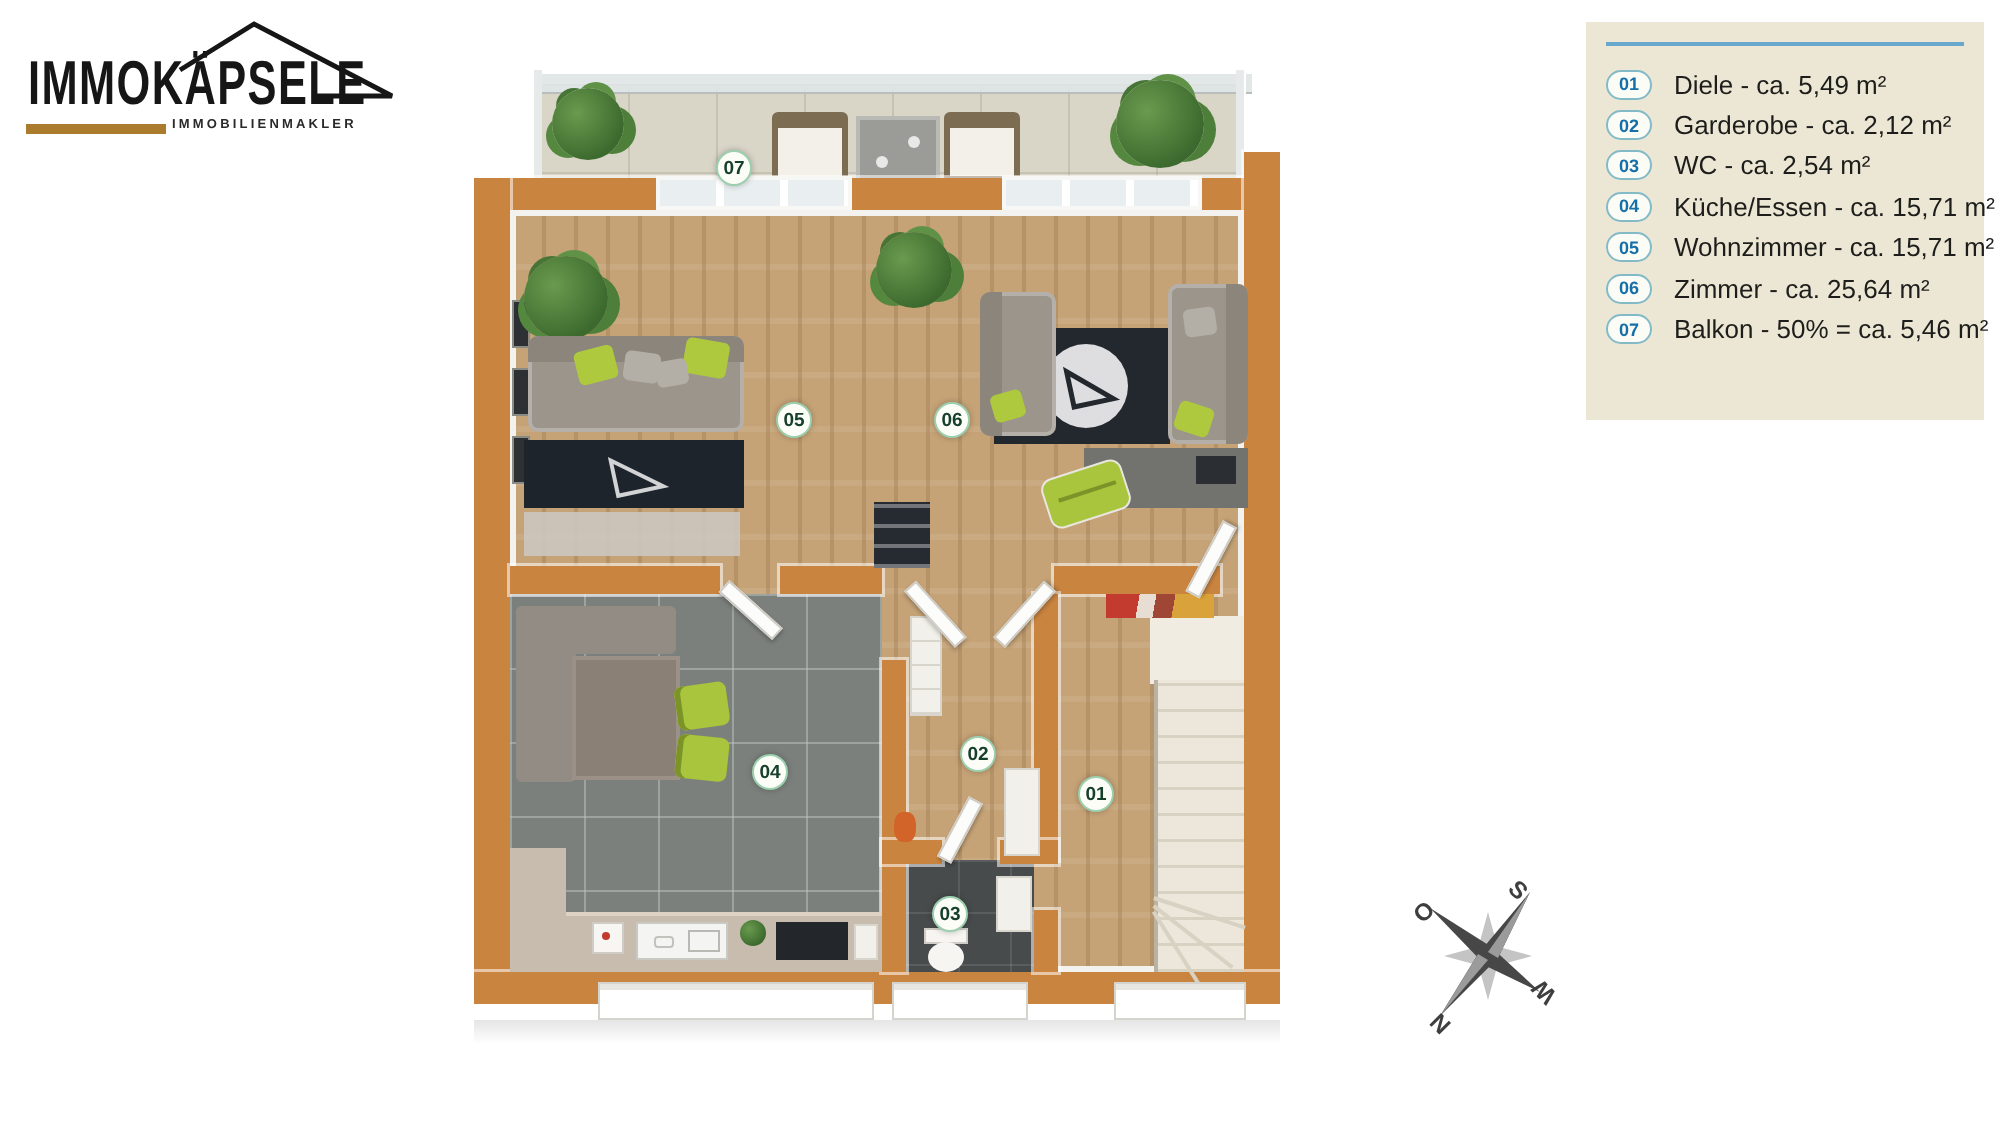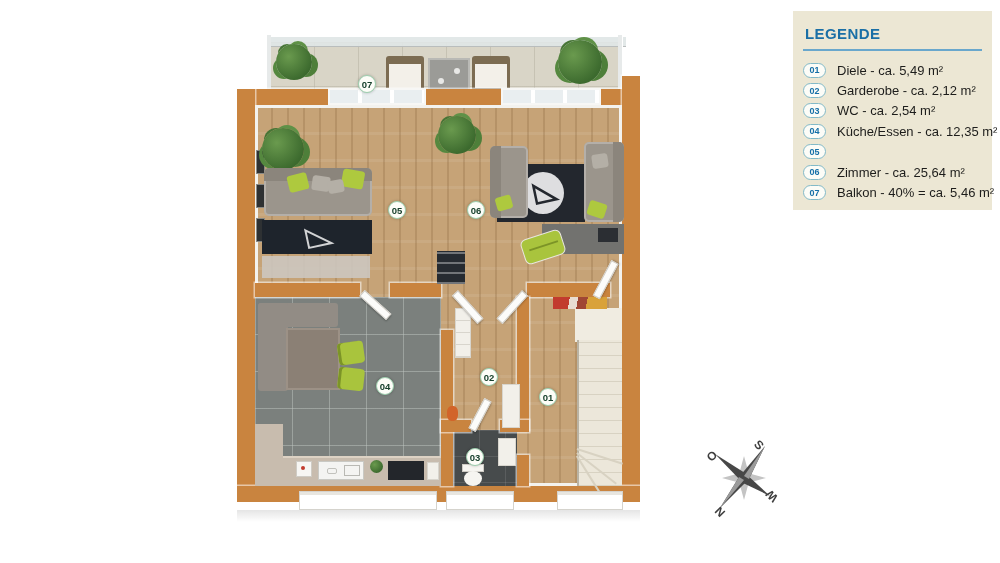--- a/index.html
+++ b/index.html
@@ -66,50 +66,58 @@
          border:1.5px solid #9ccfae;box-sizing:border-box;color:#17402c;font-size:9.5px;font-weight:bold;
          display:flex;align-items:center;justify-content:center;z-index:40;box-shadow:0 0 3px rgba(0,0,0,.25);}
   .whitebox{background:#f2f0ea;border:1px solid #d8d5cd;box-sizing:border-box;}
   .shadowline{background:linear-gradient(rgba(0,0,0,.10),rgba(0,0,0,0));}
 </style>
 </head>
 <body>
 
 <div id="stage">
 
+  <div id="logo">
+    <svg width="250" height="72" viewBox="0 0 250 72">
+      <path d="M84,31 L121,8 L190,44 L152,44" fill="none" stroke="#161616" stroke-width="2.4"></path>
+    </svg>
+    <div class="brand">IMMOKÄPSELE</div>
+    <div class="goldbar"></div>
+    <div class="tagline">IMMOBILIENMAKLER</div>
+  </div>
 
   <div id="legend">
-    <div class="legend-title">LEGENDE</div>
     <div class="legend-line"></div>
     <div class="lrow">
       <span class="lnum">01</span>
       <span class="ltext">Diele - ca. 5,49 m²</span>
     </div>
     <div class="lrow">
       <span class="lnum">02</span>
       <span class="ltext">Garderobe - ca. 2,12 m²</span>
     </div>
     <div class="lrow">
       <span class="lnum">03</span>
       <span class="ltext">WC - ca. 2,54 m²</span>
     </div>
     <div class="lrow">
       <span class="lnum">04</span>
-      <span class="ltext">Küche/Essen - ca. 12,35 m²</span>
+      <span class="ltext">Küche/Essen - ca. 15,71 m²</span>
     </div>
     <div class="lrow">
       <span class="lnum">05</span>
+      <span class="ltext">Wohnzimmer - ca. 15,71 m²</span>
     </div>
     <div class="lrow">
       <span class="lnum">06</span>
       <span class="ltext">Zimmer - ca. 25,64 m²</span>
     </div>
     <div class="lrow">
       <span class="lnum">07</span>
-      <span class="ltext">Balkon - 40% = ca. 5,46 m²</span>
+      <span class="ltext">Balkon - 50% = ca. 5,46 m²</span>
     </div>
   </div>
 
   <div class="abs tile-balcony" style="left:270px;top:42px;width:352px;height:47px;"></div>
   <div class="abs" style="left:266px;top:35px;width:360px;height:9px;background:rgba(224,230,230,.92);border-top:2px solid #ffffff;border-bottom:1px solid #b9bdbd;"></div>
   <div class="abs" style="left:266px;top:35px;width:4px;height:54px;background:#e7eaea;border-left:1px solid #fff;"></div>
   <div class="abs" style="left:618px;top:35px;width:4px;height:54px;background:#e7eaea;border-right:1px solid #fff;"></div>
 
   <div class="abs" style="left:386px;top:56px;width:38px;height:35px;background:#f3f0e9;border:3px solid #7c6c52;border-top-width:8px;box-sizing:border-box;border-radius:3px;"></div>
   <div class="abs" style="left:472px;top:56px;width:38px;height:35px;background:#f3f0e9;border:3px solid #7c6c52;border-top-width:8px;box-sizing:border-box;border-radius:3px;"></div>

